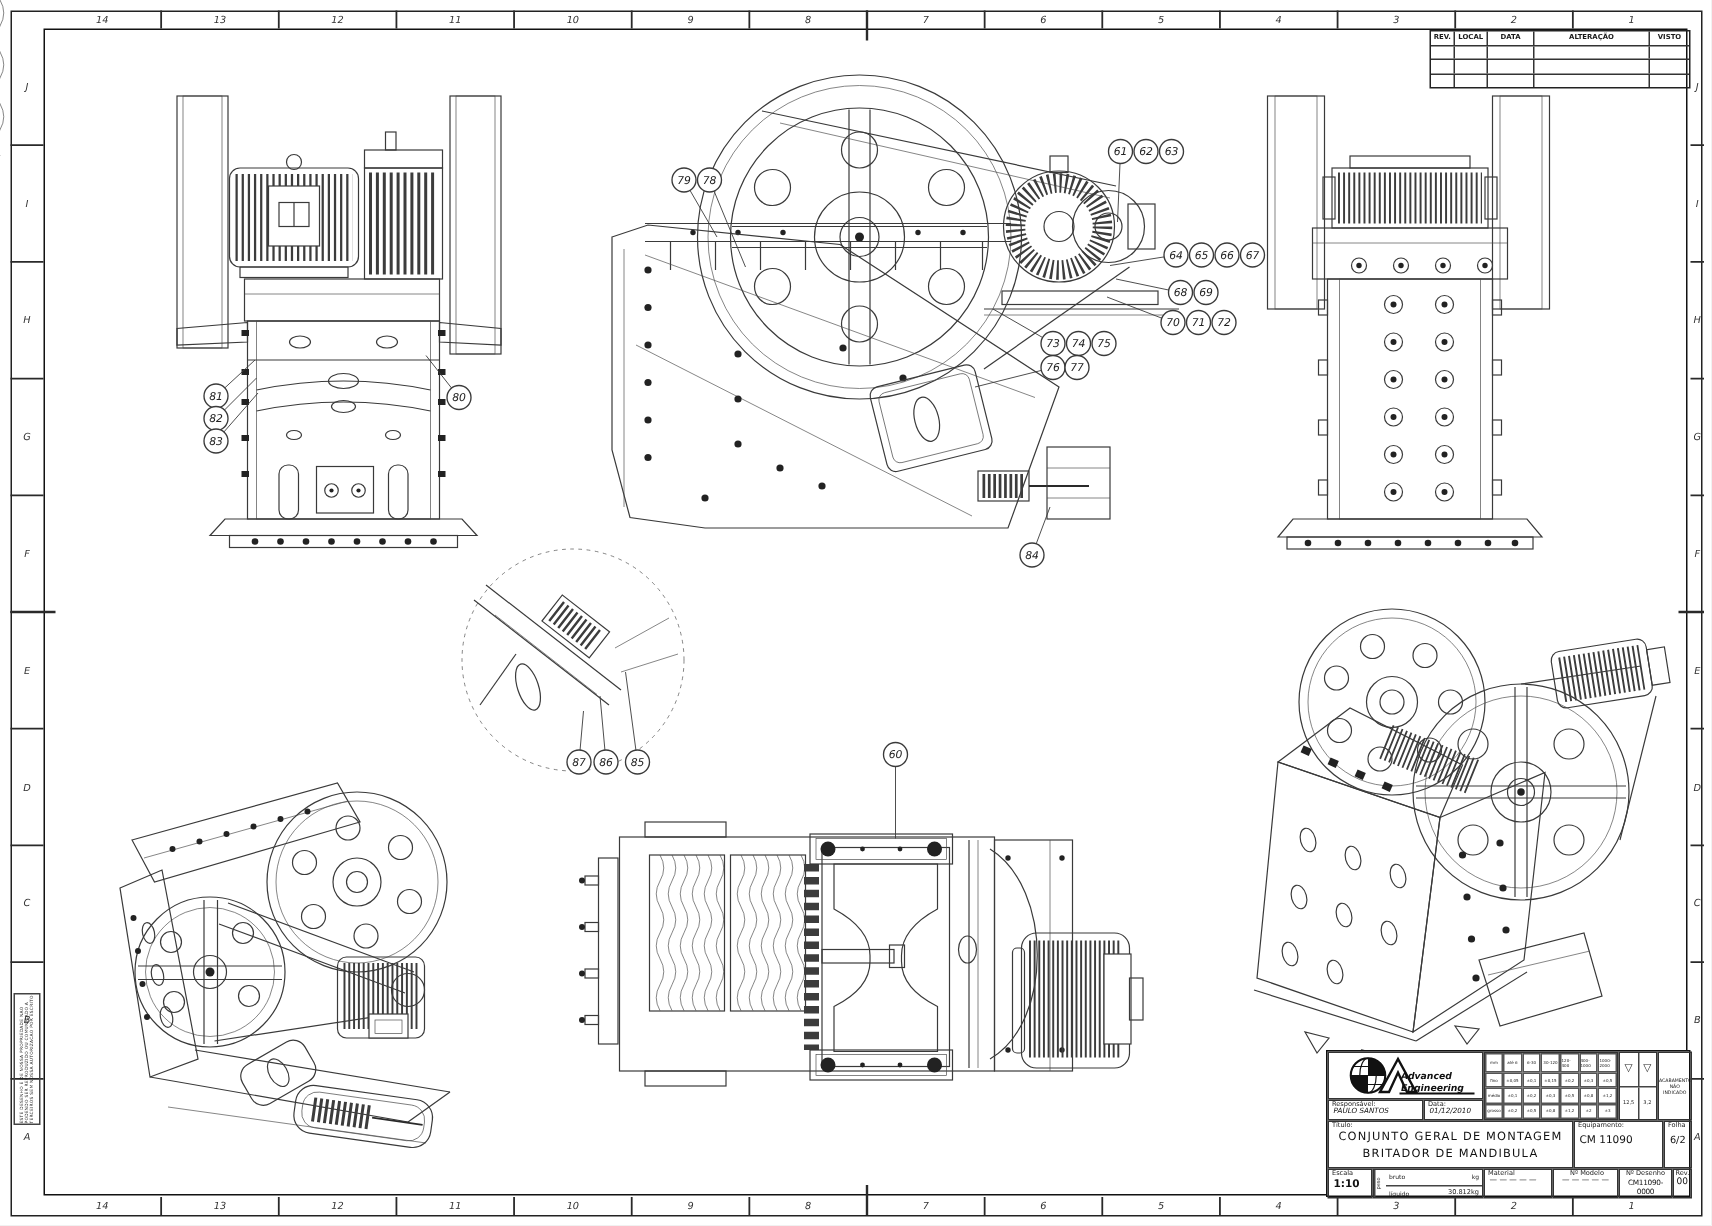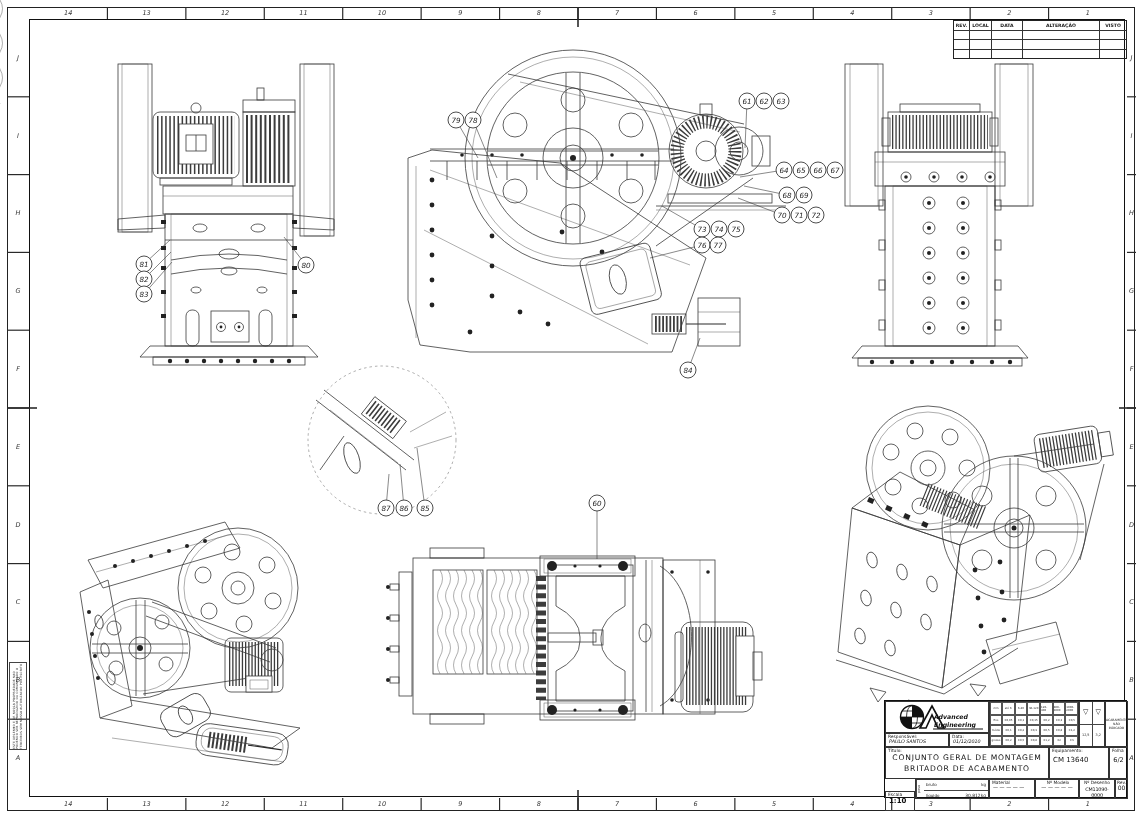--- a/index.html
+++ b/index.html
@@ -822,32 +822,32 @@
     <div class="cell" style="left:220px;top:0;width:23px;height:46px;display:flex;align-items:center;">
       <div style="font-size:3.1px;text-align:center;width:100%;line-height:1.3;">
         <div>ACABAMENTO</div>
         <div>NÃO INDICADO</div>
       </div>
     </div>
 
     <div class="cell" style="left:0;top:46px;width:164px;height:32px;">
       <div class="lab">Título:</div>
       <div class="titulo-line">CONJUNTO GERAL DE MONTAGEM</div>
-      <div class="titulo-line">BRITADOR DE ACABAMENTO</div>
+      <div class="titulo-line">BRITADOR DE MANDIBULA</div>
     </div>
     <div class="cell" style="left:164px;top:46px;width:60px;height:32px;">
       <div class="lab">Equipamento:</div>
-      <div class="val" style="font-size:7px;margin-top:3px;">CM 13640</div>
+      <div class="val" style="font-size:7px;margin-top:3px;">CM 11090</div>
     </div>
     <div class="cell" style="left:224px;top:46px;width:19px;height:32px;">
       <div class="lab">Folha</div>
       <div class="val" style="font-size:6.5px;margin-top:4px;text-align:center;padding:0;">6/2</div>
     </div>
 
-    <div class="cell" style="left:0;top:90px;width:30px;height:20px;">
+    <div class="cell" style="left:0;top:78px;width:30px;height:20px;">
       <div class="lab">Escala</div>
       <div class="val" style="font-size:7px;font-weight:bold;">1:10</div>
     </div>
     <div class="cell" style="left:30px;top:78px;width:74px;height:20px;display:flex;">
       <div class="vert" style="width:7px;border-right:.6px solid #444;">peso</div>
       <div style="flex:1;">
         <div style="display:flex;border-bottom:.6px solid #444;height:9.5px;font-size:4px;align-items:center;">
           <span style="padding-left:2px;">bruto</span>
           <span style="margin-left:auto;padding-right:2px;">kg</span>
         </div>

